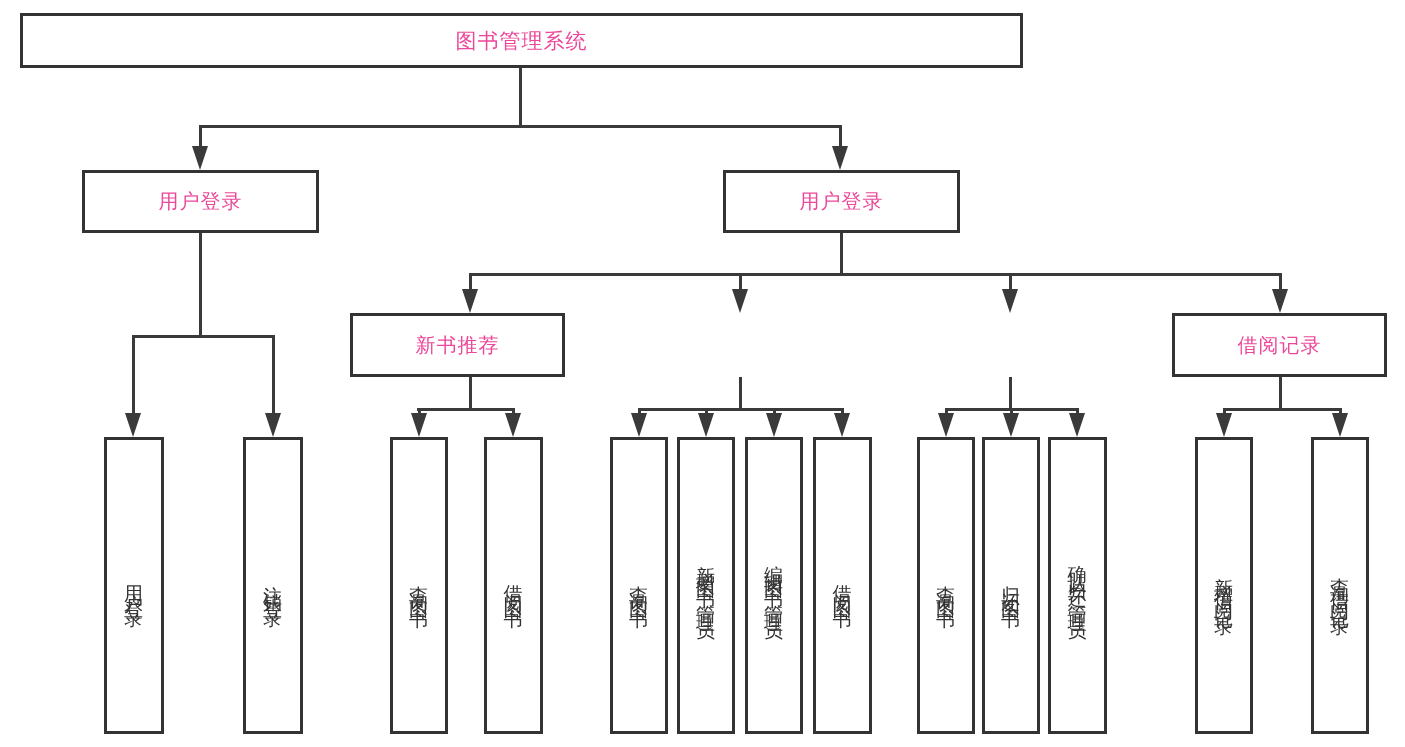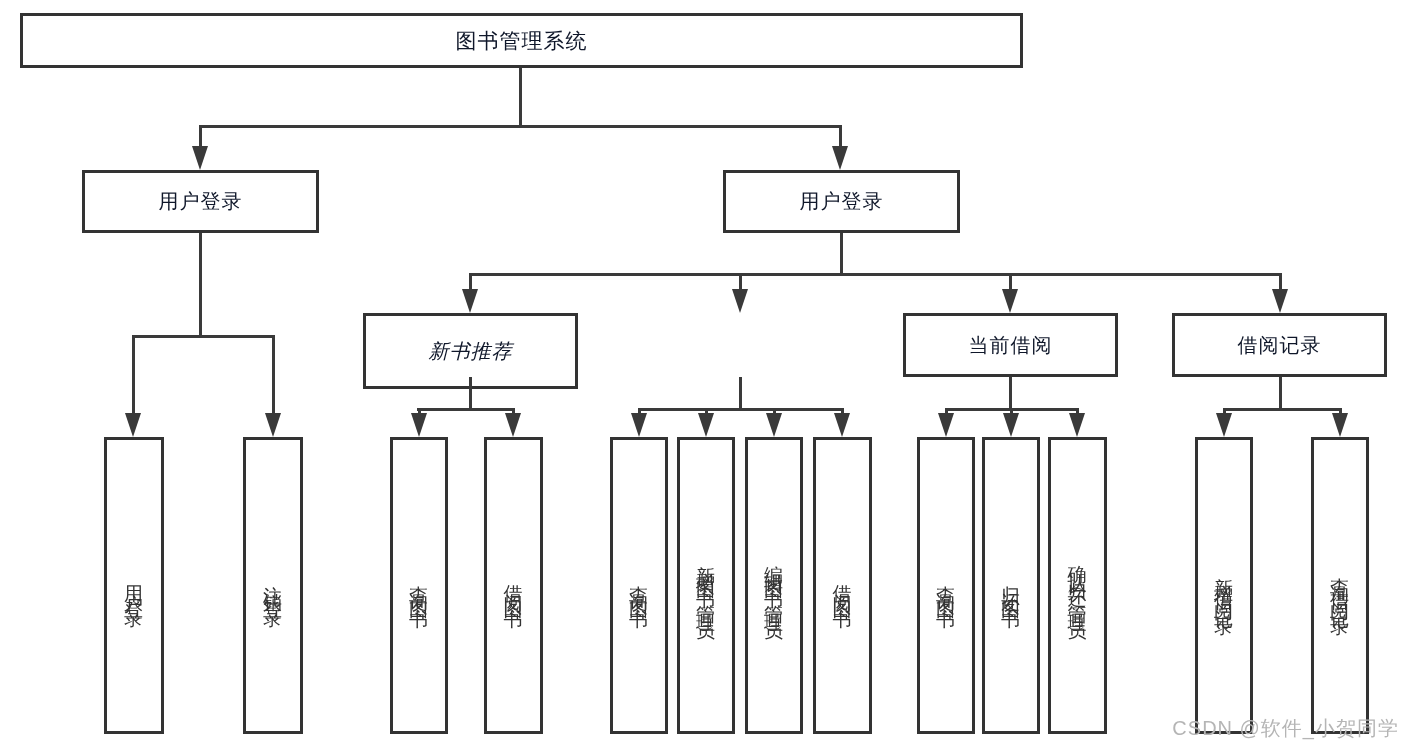--- a/index.html
+++ b/index.html
@@ -21,21 +21,21 @@
     position: absolute;
     box-sizing: border-box;
     border: 3px solid #333333;
     background: #ffffff;
     display: flex;
     align-items: center;
     justify-content: center;
   }
   .box .lbl {
     font-size: 20px;
-    color: #0f172a;
+    color: #ec4899;
     letter-spacing: 1px;
     white-space: nowrap;
   }
   .root-box .lbl { font-size: 21px; }
   
   .vtext {
     writing-mode: vertical-rl;
     font-size: 19px;
     line-height: 1;
     letter-spacing: 8px;
@@ -104,25 +104,22 @@
   <div class="hl" style="left:469px; top:273px; width:813px;"></div>
   <div class="vl" style="left:469px; top:273px; height:18px;"></div>
   <div class="arw" style="left:462px; top:289px;"></div>
   <div class="vl" style="left:739px; top:273px; height:18px;"></div>
   <div class="arw" style="left:732px; top:289px;"></div>
   <div class="vl" style="left:1009px; top:273px; height:18px;"></div>
   <div class="arw" style="left:1002px; top:289px;"></div>
   <div class="vl" style="left:1279px; top:273px; height:18px;"></div>
   <div class="arw" style="left:1272px; top:289px;"></div>
 
-  <div class="box" style="left:363px; top:313px; width:215px; height:76px;font-style:italic;">
+  <div class="box" style="left:350px; top:313px; width:215px; height:64px;">
     <span class="lbl">新书推荐</span>
-  </div>
-  <div class="box" style="left:903px; top:313px; width:215px; height:64px;">
-    <span class="lbl">当前借阅</span>
   </div>
   <div class="box" style="left:1172px; top:313px; width:215px; height:64px;">
     <span class="lbl">借阅记录</span>
   </div>
 
   <div class="vl" style="left:469px; top:377px; height:34px;"></div>
   <div class="hl" style="left:417px; top:408px; width:98px;"></div>
   <div class="vl" style="left:418px; top:408px; height:8px;"></div>
   <div class="arw" style="left:411px; top:413px;"></div>
   <div class="vl" style="left:512px; top:408px; height:8px;"></div>
@@ -185,15 +182,14 @@
     <span class="vtext">确认归还（管理员）</span>
   </div>
 
   <div class="box" style="left:1195px; top:437px; width:58px; height:297px;">
     <span class="vtext">新增借阅记录</span>
   </div>
   <div class="box" style="left:1311px; top:437px; width:58px; height:297px;">
     <span class="vtext">查询借阅记录</span>
   </div>
 
-  <div class="watermark">CSDN @软件_小贺同学</div>
 
 </div>
 
 </body></html>

